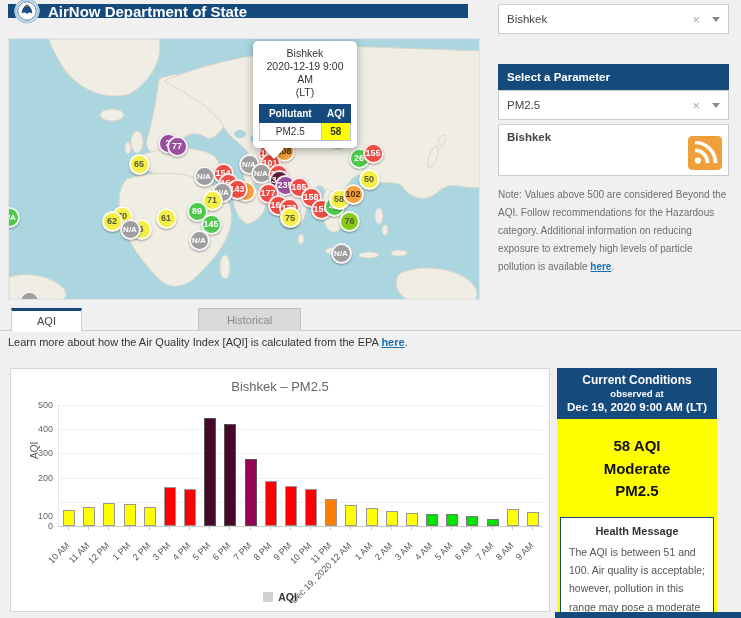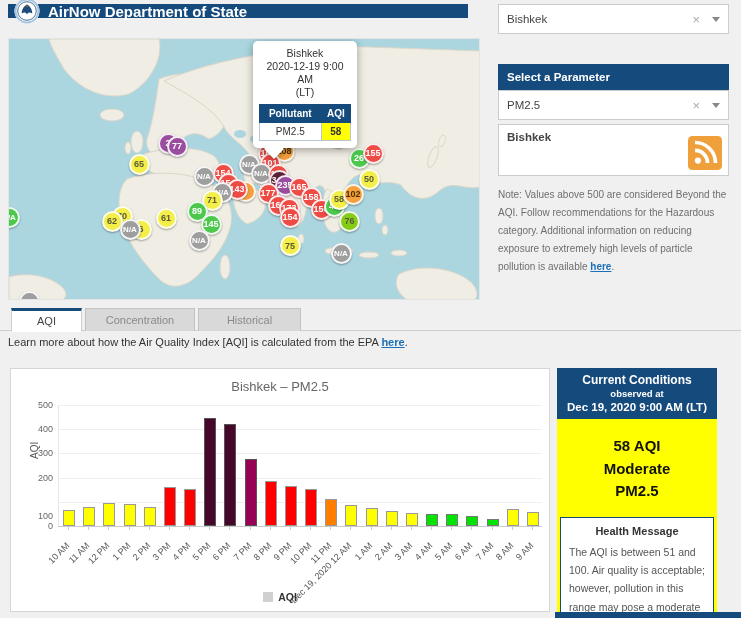--- a/index.html
+++ b/index.html
@@ -160,21 +160,21 @@
         <div class="marker" style="left: 241.5px; top: 123.5px; background: rgb(158, 158, 158); color: rgb(255, 255, 255); font-size: 8px;">N/A</div>
         <div class="marker" style="left: 258.5px; top: 124.5px; background: rgb(239, 75, 69); color: rgb(255, 255, 255);">157</div>
         <div class="marker" style="left: 259.5px; top: 130.5px; background: rgb(92, 32, 54); color: rgb(255, 255, 255);">343</div>
         <div class="marker" style="left: 265.5px; top: 135.5px; background: rgb(154, 77, 158); color: rgb(255, 255, 255);">235</div>
         <div class="marker" style="left: 279.5px; top: 137.5px; background: rgb(239, 75, 69); color: rgb(255, 255, 255);">165</div>
         <div class="marker" style="left: 248.5px; top: 143.5px; background: rgb(239, 75, 69); color: rgb(255, 255, 255);">177</div>
         <div class="marker" style="left: 291.5px; top: 147.5px; background: rgb(239, 75, 69); color: rgb(255, 255, 255);">158</div>
         <div class="marker" style="left: 258.5px; top: 155.5px; background: rgb(239, 75, 69); color: rgb(255, 255, 255);">167</div>
         <div class="marker" style="left: 269.5px; top: 158.5px; background: rgb(239, 75, 69); color: rgb(255, 255, 255);">173</div>
         <div class="marker" style="left: 270.5px; top: 167.5px; background: rgb(239, 75, 69); color: rgb(255, 255, 255);">154</div>
-        <div class="marker" style="left: 270.5px; top: 196px; background: rgb(244, 238, 73); color: rgb(90, 90, 58);">75</div>
+        <div class="marker" style="left: 270.5px; top: 168px; background: rgb(244, 238, 73); color: rgb(90, 90, 58);">75</div>
         <div class="marker" style="left: 301.5px; top: 159.5px; background: rgb(239, 75, 69); color: rgb(255, 255, 255);">156</div>
         <div class="marker" style="left: 314.5px; top: 156.5px; background: rgb(76, 201, 76); color: rgb(255, 255, 255);">43</div>
         <div class="marker" style="left: 319.5px; top: 149.5px; background: rgb(244, 238, 73); color: rgb(90, 90, 58);">58</div>
         <div class="marker" style="left: 333.5px; top: 144.5px; background: rgb(245, 160, 60); color: rgb(74, 48, 0);">102</div>
         <div class="marker" style="left: 330px; top: 171.5px; background: #84cc16; color: rgb(90, 90, 58);">76</div>
         <div class="marker" style="left: 339.5px; top: 108.5px; background: rgb(76, 201, 76); color: rgb(255, 255, 255);">26</div>
         <div class="marker" style="left: 353.5px; top: 103.5px; background: rgb(239, 75, 69); color: rgb(255, 255, 255);">155</div>
         <div class="marker" style="left: 349.5px; top: 129.5px; background: rgb(244, 238, 73); color: rgb(90, 90, 58);">50</div>
         <div class="marker" style="left: 321.5px; top: 203.5px; background: rgb(158, 158, 158); color: rgb(255, 255, 255); font-size: 8px;">N/A</div>
       </div>
@@ -227,21 +227,20 @@
       </svg>
     </span>
   </div>
 
   <div class="note">
     <span>Note: Values above 500 are considered Beyond the AQI. Follow recommendations for the Hazardous category. Additional information on reducing exposure to extremely high levels of particle pollution is available </span><a>here</a><span>.</span>
   </div>
 
   <div class="tabs">
     <div class="tab active" style="left:11px; width:71px;">AQI</div>
-    <div class="tab inactive" style="left:85px; width:110px;">Concentration</div>
     <div class="tab inactive" style="left:198px; width:103px;">Historical</div>
   </div>
 
   <div class="learn">
     <span>Learn more about how the Air Quality Index [AQI] is calculated from the EPA </span><a>here</a><span>.</span>
   </div>
 
   <div class="chart-panel">
     <div class="chart-title">Bishkek – PM2.5</div>
     <div class="ylab">AQI</div>

